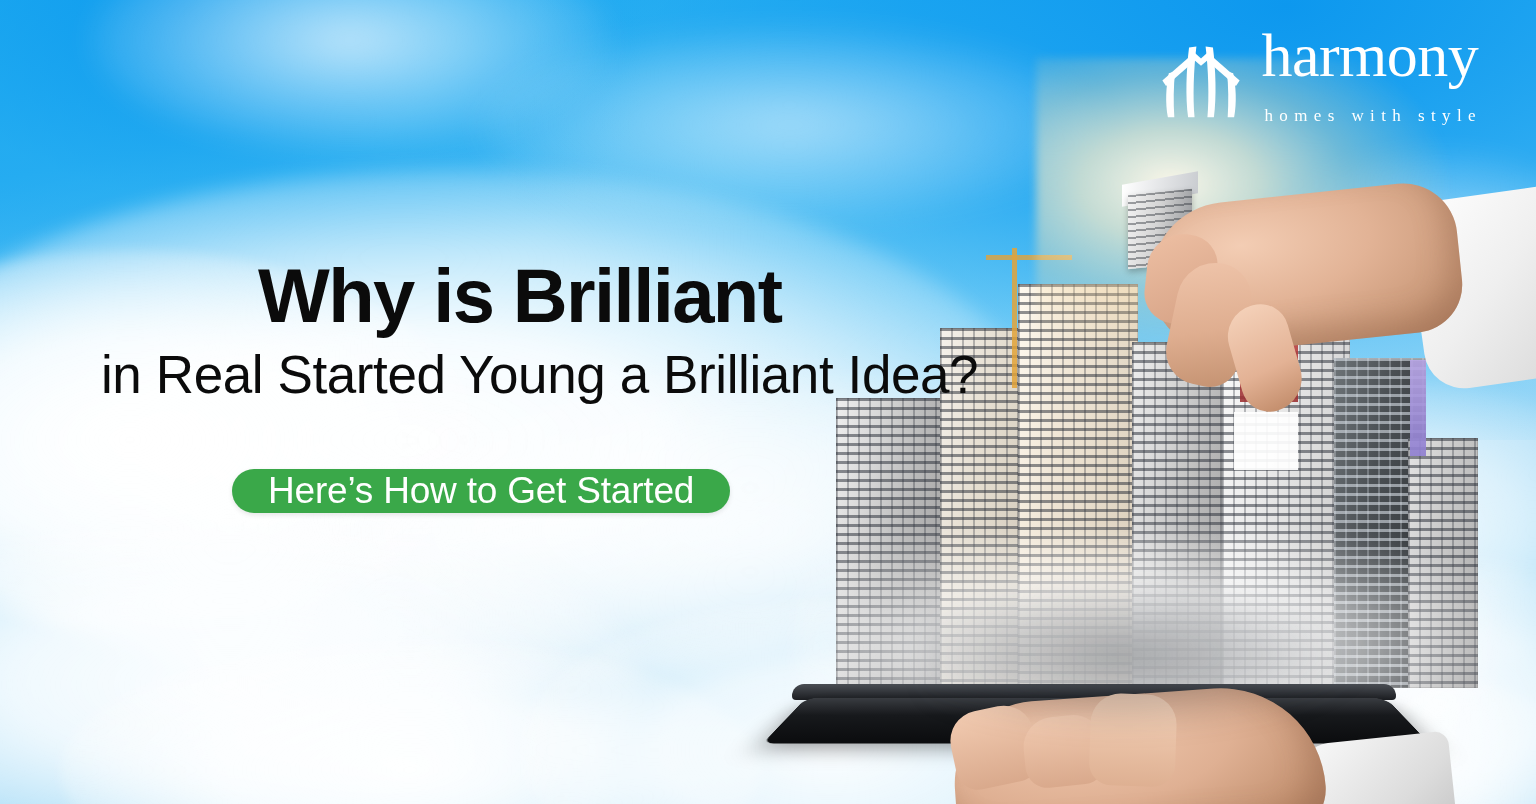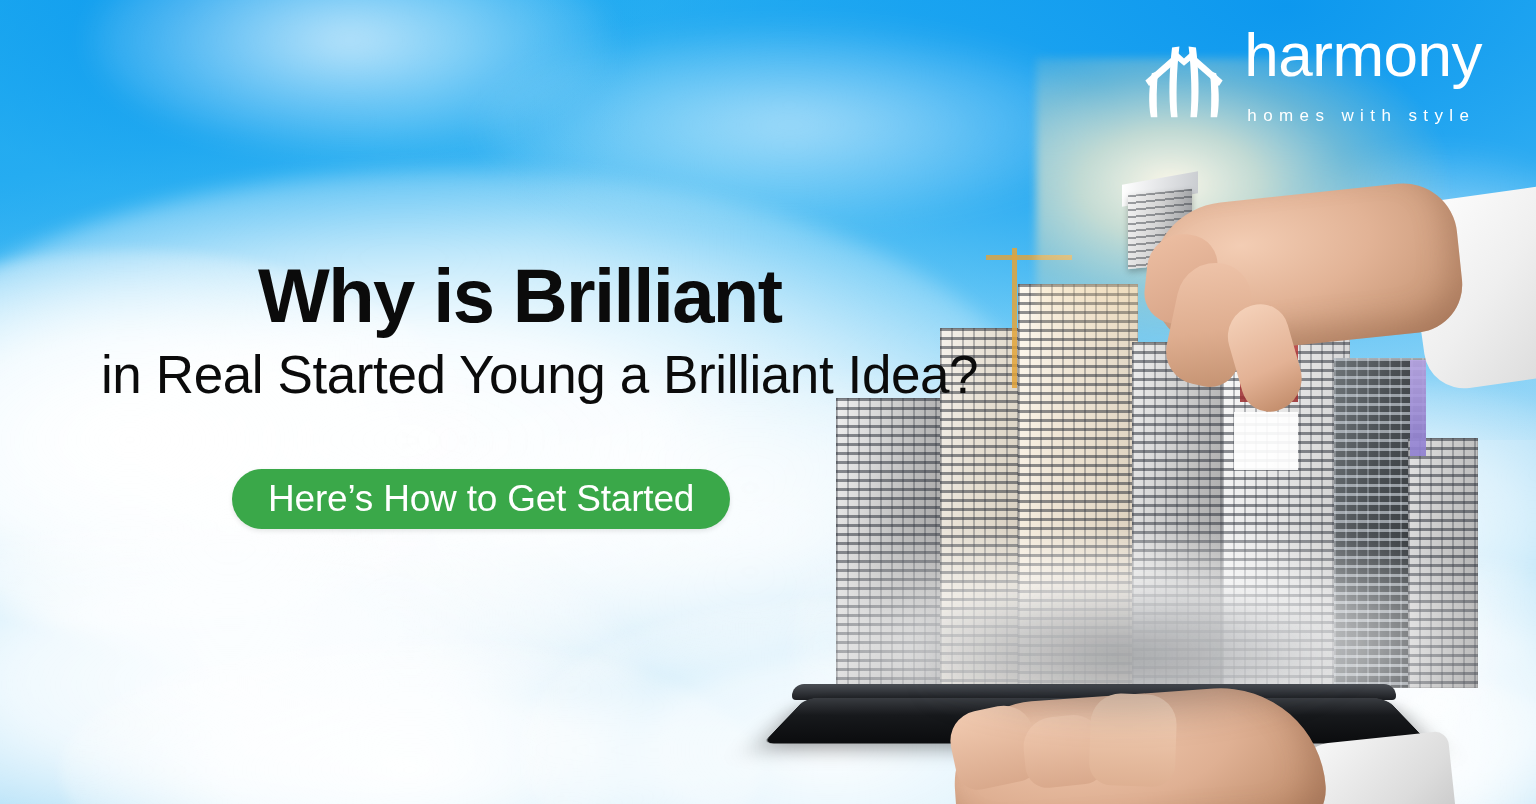--- a/index.html
+++ b/index.html
@@ -87,21 +87,21 @@
   .c-mid-haze  { left:300px; top:380px; width:900px; height:300px; filter:blur(22px);
                  background:radial-gradient(ellipse at 50% 50%, rgba(255,255,255,.80) 0%, rgba(255,255,255,.40) 45%, rgba(255,255,255,0) 80%); }
 
   
   .logo {
     position:absolute; right:54px; top:26px;
     display:flex; align-items:center; gap:14px;
     z-index:40;
   }
   .logo-mark { width:92px; height:92px; flex:none; }
-  .logo-text { display:flex; flex-direction:column; line-height:1; }
+  .logo-text { display:flex; flex-direction:column; line-height:1;font-family:Liberation Serif, serif; }
   .logo-word {
     font-size:62px; font-weight:400; color:#ffffff;
     letter-spacing:-.5px; line-height:.95;
   }
   .logo-tag {
     font-size:17px; color:#ffffff; font-weight:300;
     letter-spacing:6.4px; margin-top:22px; padding-left:3px;
     white-space:nowrap;
   }
 
@@ -114,21 +114,21 @@
     white-space:nowrap;
   }
   .headline-2 {
     position:absolute; left:101px; top:348px;
     font-size:53px; font-weight:500; color:#0b0b0b;
     letter-spacing:-.4px; line-height:1;
     white-space:nowrap;
   }
   .cta {
     position:absolute; left:232px; top:469px;
-    height:60px; padding:0 36px;
+    height:44px; padding:0 36px;
     display:inline-flex; align-items:center; justify-content:center;
     background:#3aa849;
     border:none; border-radius:34px;
     color:#ffffff; font-size:37px; font-weight:500;
     letter-spacing:-.2px; white-space:nowrap;
     font-family:"Liberation Sans", sans-serif;
     cursor:pointer;
     box-shadow:0 2px 5px rgba(0,0,0,.10);
   }
 

